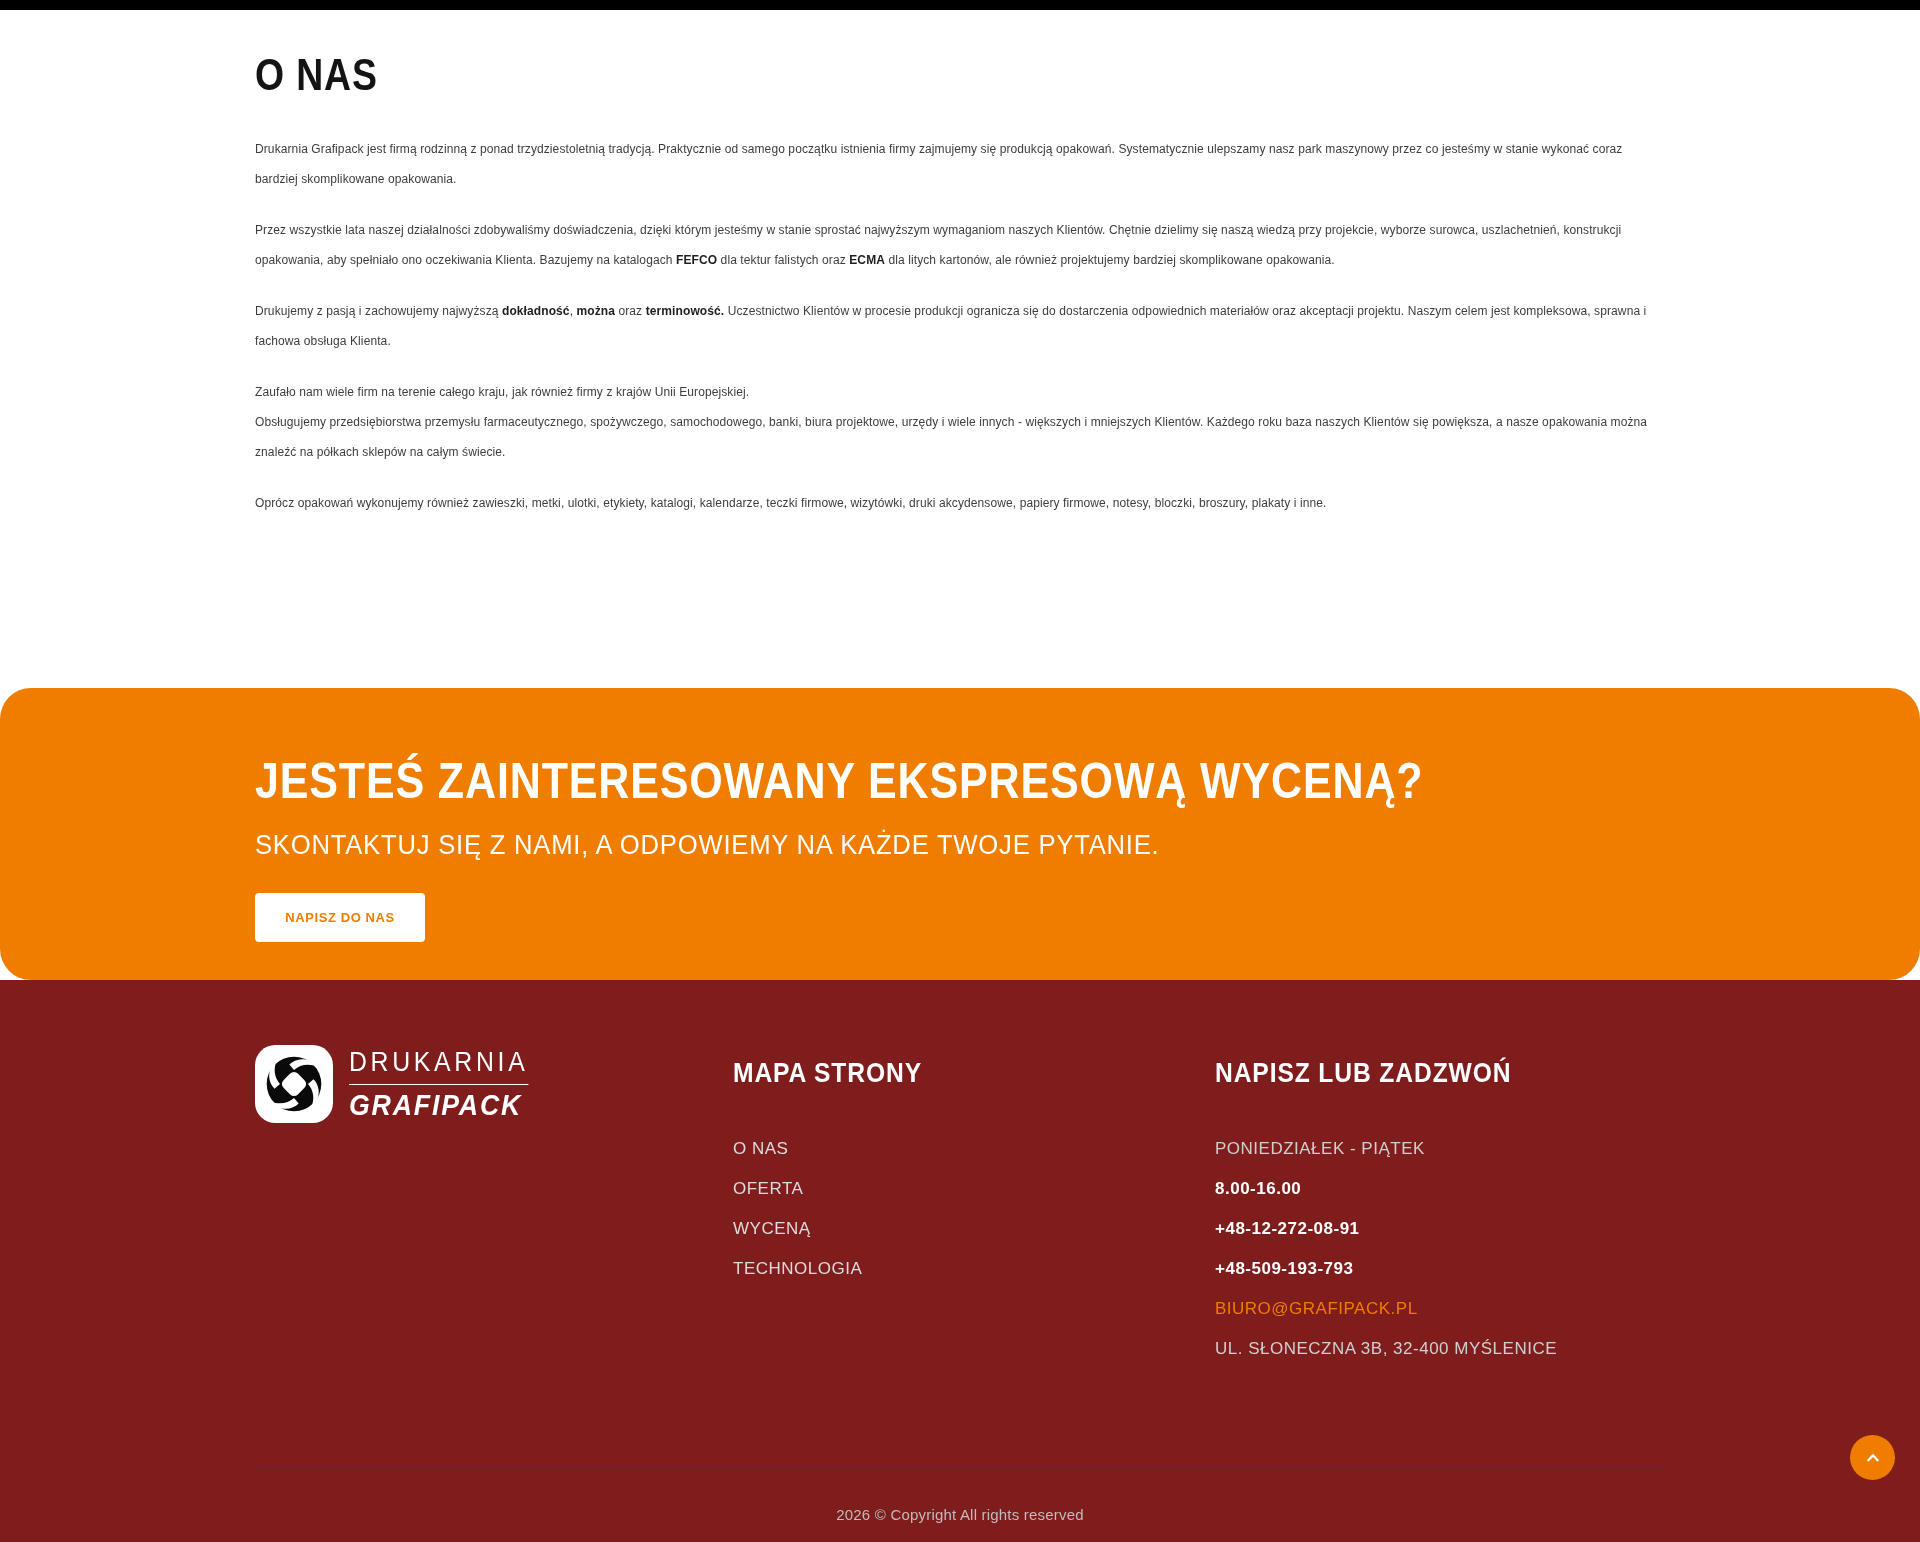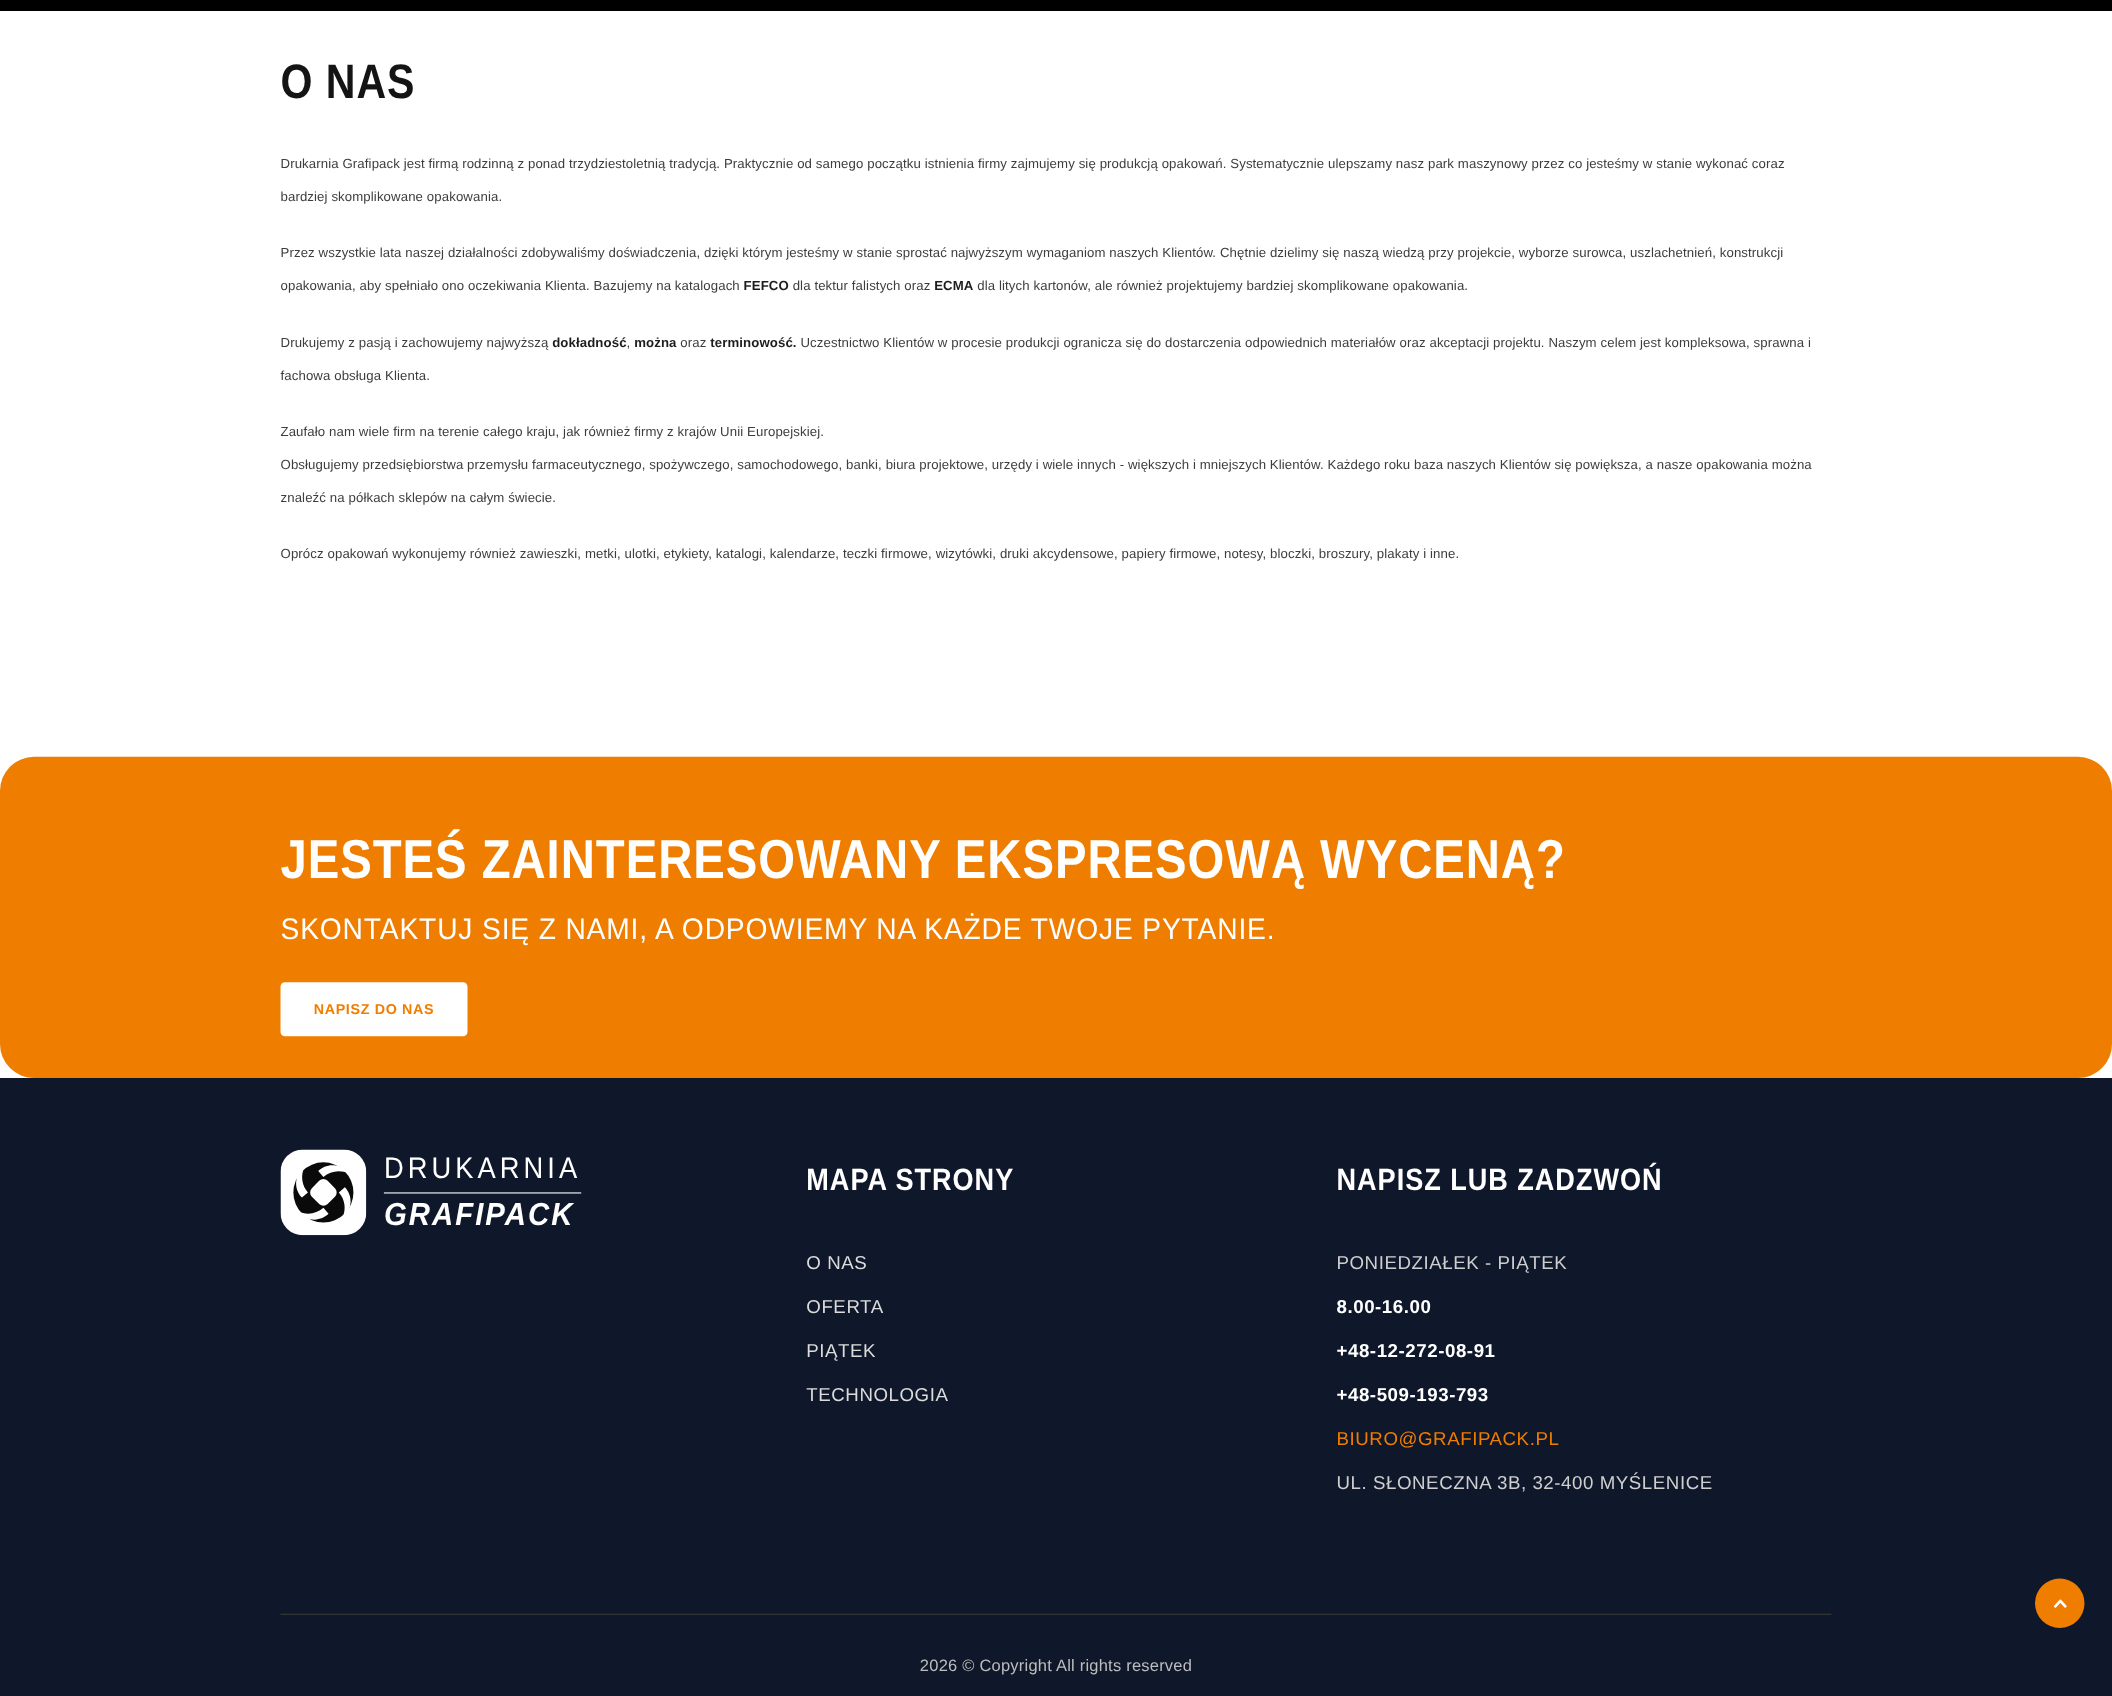--- a/index.html
+++ b/index.html
@@ -73,21 +73,21 @@
     font-family: "Liberation Sans", sans-serif;
     font-size: 13px;
     font-weight: 700;
     letter-spacing: 0.6px;
     cursor: pointer;
   }
 
   
   .footer {
     height: 562px;
-    background: #0f172a;
+    background: #7f1d1d;
     padding: 65px 255px 0 255px;
     position: relative;
   }
   .footer-cols { display: flex; }
   .fcol1 { width: 478px; }
   .fcol2 { width: 482px; padding-top: 12px; }
   .fcol3 { flex: 1; padding-top: 12px; }
 
   .logo-row { display: flex; align-items: center; }
   .logo-icon { width: 78px; height: 78px; flex: 0 0 78px; }
@@ -214,21 +214,21 @@
           <span class="logo-line1">DRUKARNIA</span>
           <span class="logo-line2">GRAFIPACK</span>
         </div>
       </div>
     </div>
 
     <div class="fcol2">
       <h3 class="fheading">MAPA STRONY</h3>
       <a class="flink">O NAS</a>
       <a class="flink">OFERTA</a>
-      <a class="flink">PIĄTEK</a>
+      <a class="flink">WYCENĄ</a>
       <a class="flink">TECHNOLOGIA</a>
     </div>
 
     <div class="fcol3">
       <h3 class="fheading">NAPISZ LUB ZADZWOŃ</h3>
       <div class="fline light">PONIEDZIAŁEK - PIĄTEK</div>
       <div class="fline bold">8.00-16.00</div>
       <div class="fline bold">+48-12-272-08-91</div>
       <div class="fline bold">+48-509-193-793</div>
       <div class="fline mail">BIURO@GRAFIPACK.PL</div>

